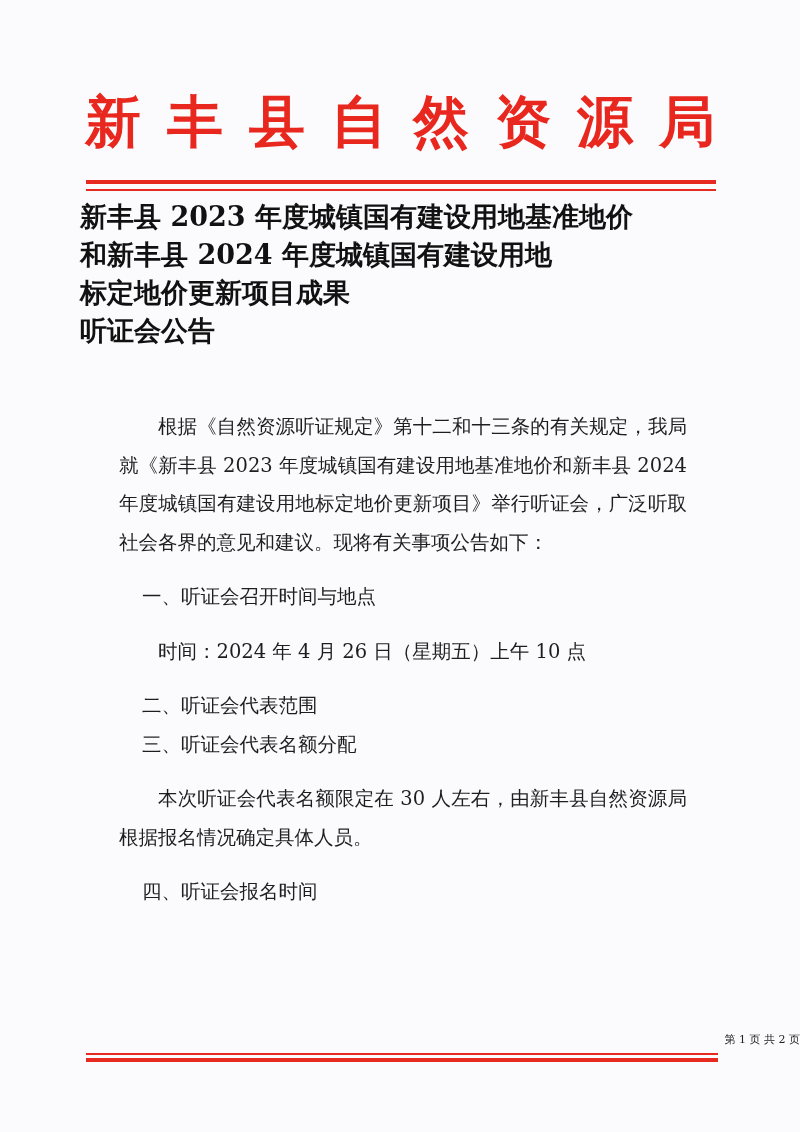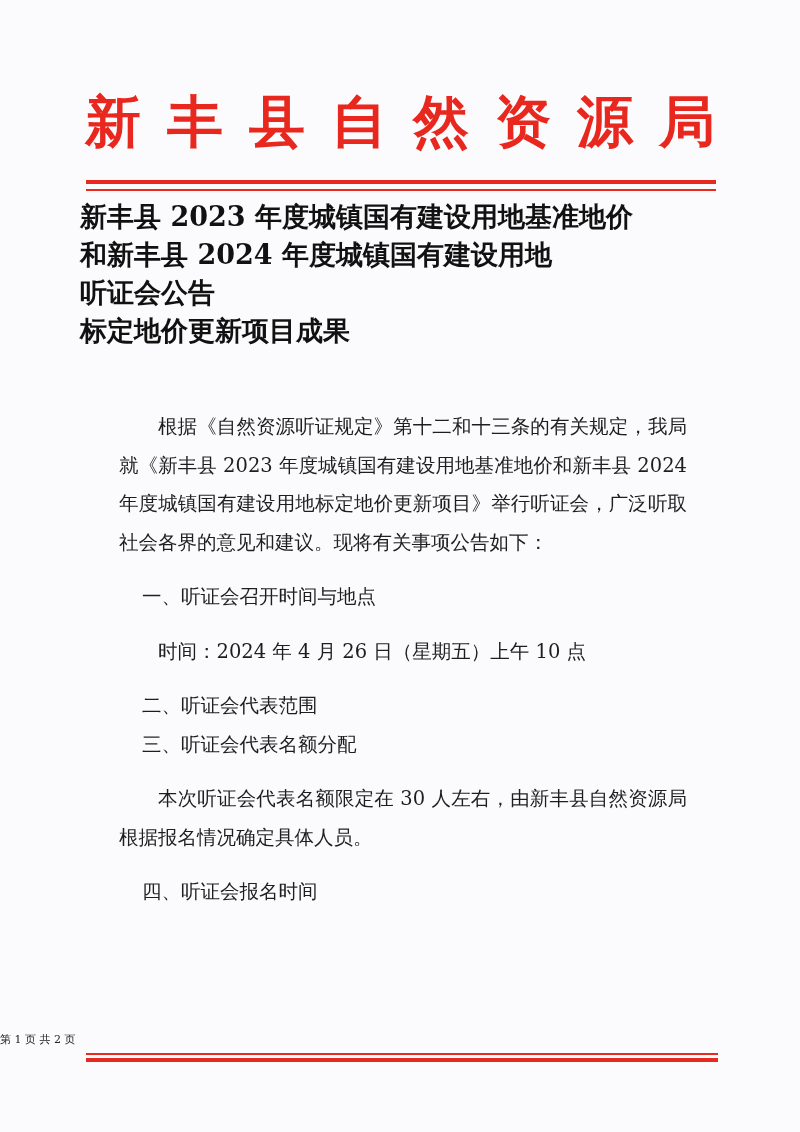--- a/index.html
+++ b/index.html
@@ -25,21 +25,21 @@
   .title div { white-space: nowrap; }
   .body {
     position: absolute; left: 103px; width: 600px; top: 392px;
     font-size: 19.5px; line-height: 38.5px; color: #1e1e1e;
     font-family: "DejaVu Serif", serif;
   }
   .p { text-align: justify; text-indent: 39px; margin: 16px; }
   .p.no-indent { text-indent: 0; padding-left: 39px; }
   .h { font-family: "DejaVu Sans", sans-serif; padding-left: 39px; font-size: 19.5px; }
   .footer {
-    position: absolute; top: 1032px; left: 0; width: 800px; text-align: left;
+    position: absolute; top: 1032px; left: 0; width: 800px; text-align: right;
     font-size: 11px; color: #222;
   }
 </style>
 </head>
 <body>
 
 <div class="masthead">
   <span>新</span>
   <span>丰</span>
   <span>县</span>
@@ -49,22 +49,22 @@
   <span>源</span>
   <span>局</span>
 </div>
 
 <div class="rule h-thick"></div>
 <div class="rule h-thin"></div>
 
 <div class="title">
   <div>新丰县 2023 年度城镇国有建设用地基准地价</div>
   <div>和新丰县 2024 年度城镇国有建设用地</div>
+  <div>标定地价更新项目成果</div>
   <div>听证会公告</div>
-  <div>标定地价更新项目成果</div>
 </div>
 
 <div class="body">
   <p class="p">根据《自然资源听证规定》第十二和十三条的有关规定，我局就《新丰县 2023 年度城镇国有建设用地基准地价和新丰县 2024 年度城镇国有建设用地标定地价更新项目》举行听证会，广泛听取社会各界的意见和建议。现将有关事项公告如下：</p>
 
   <div class="h">一、听证会召开时间与地点</div>
   <p class="p no-indent">时间：2024 年 4 月 26 日（星期五）上午 10 点</p>
 
   <div class="h">二、听证会代表范围</div>
 

